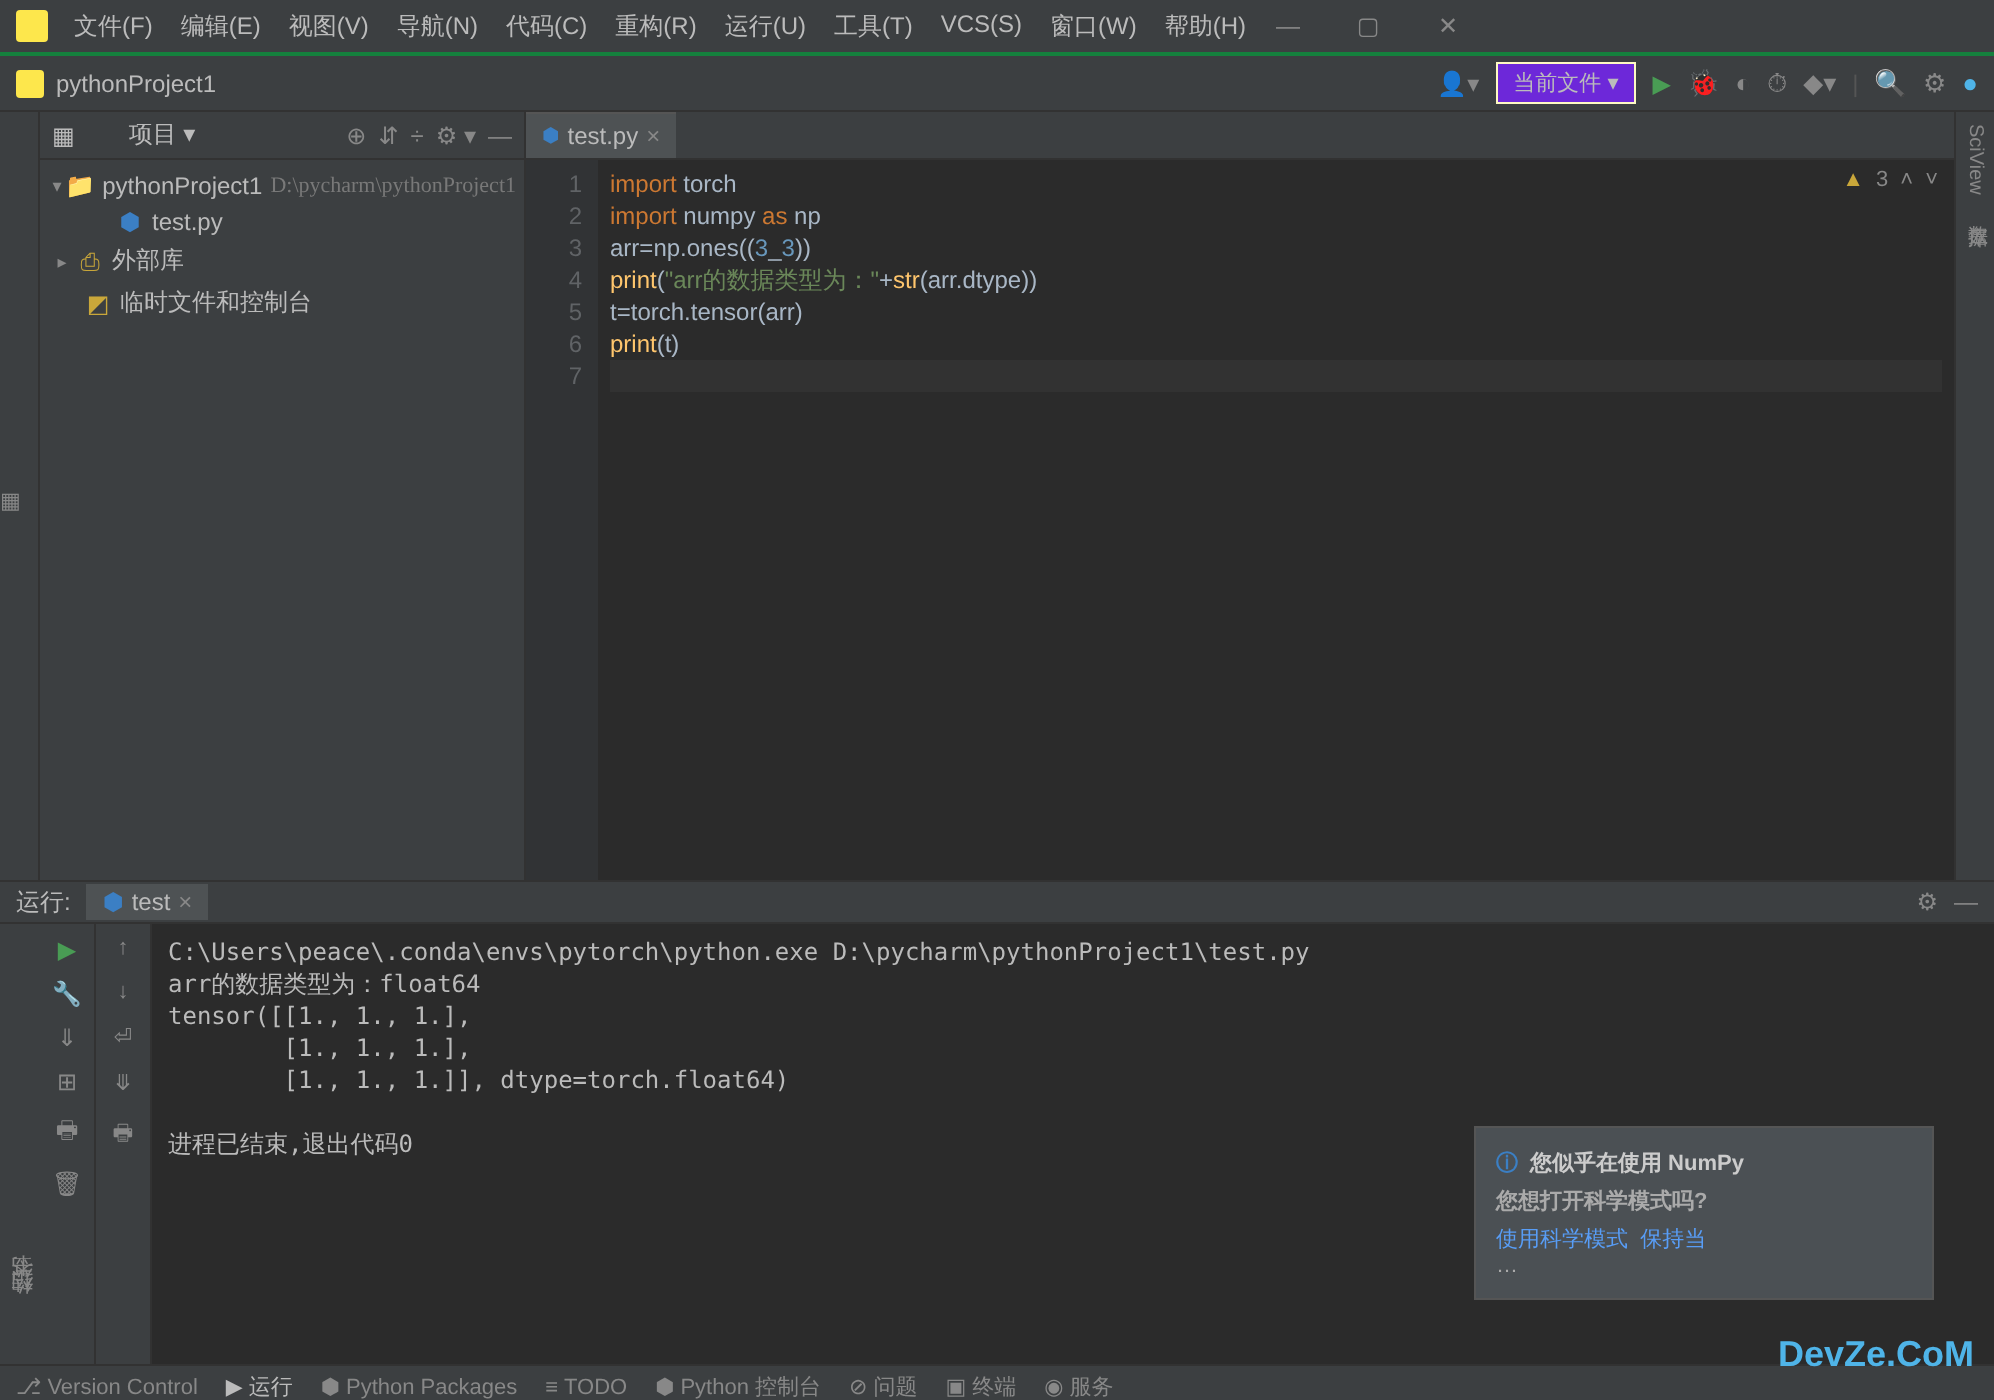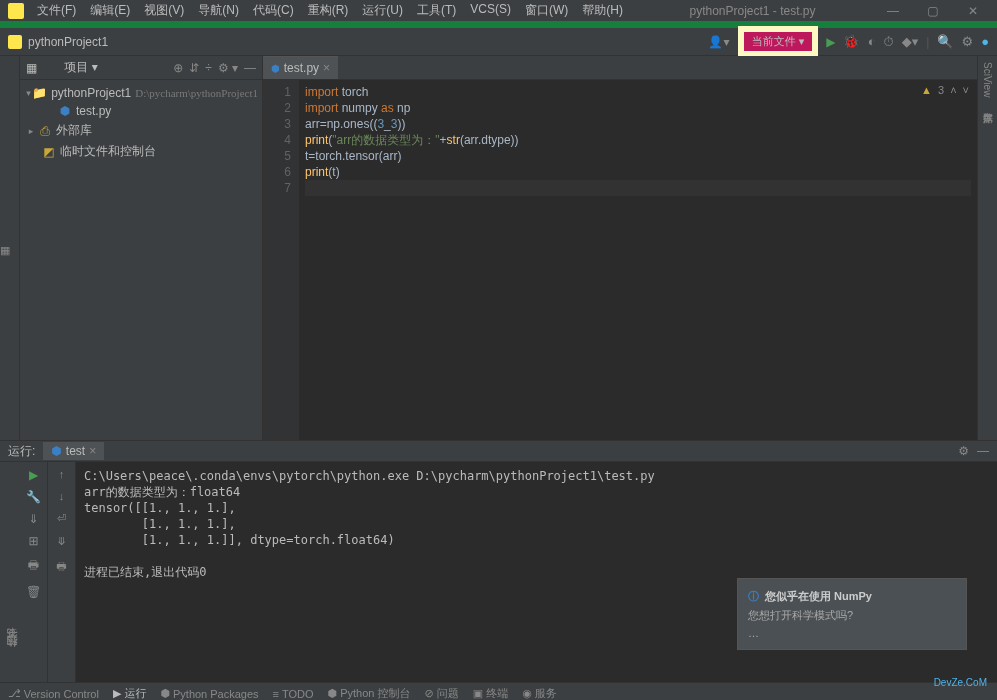--- a/index.html
+++ b/index.html
@@ -1,29 +1,29 @@
 <!DOCTYPE html>
 <html><head>
 <meta charset="utf-8">
 <style>
 * { margin: 0; padding: 0; box-sizing: border-box; font-family: "Microsoft YaHei", "Segoe UI", sans-serif; }
 body { width: 997px; height: 700px; background: #3c3f41; color: #bbbbbb; font-size: 12px; overflow: hidden; position: relative; }
-.titlebar { height: 28px; background: #3c3f41; display: flex; align-items: center; padding: 0 8px; border-bottom: 7px solid #15803d; }
+.titlebar { height: 28px; background: #3c3f41; display: flex; align-items: center; padding: 0 8px; border-bottom: 2px solid #15803d; }
 .titlebar .logo { width: 16px; height: 16px; background: #fde74c; border-radius: 2px; margin-right: 8px; }
 .menubar { display: flex; gap: 4px; }
 .menubar span { padding: 2px 5px; cursor: pointer; font-size: 12px; }
 .titlebar .title-center { flex: 1; text-align: center; color: #888; font-size: 12px; }
 .winbtns { display: flex; gap: 8px; }
 .winbtns span { width: 32px; text-align: center; cursor: pointer; color: #888; }
 .navbar { height: 28px; background: #3c3f41; display: flex; align-items: center; padding: 0 8px; border-bottom: 1px solid #323232; }
 .navbar .icon-small { width: 14px; height: 14px; background: #fde74c; border-radius: 2px; margin-right: 6px; }
 .navbar .breadcrumb { flex: 1; font-size: 12px; }
 .nav-right { display: flex; align-items: center; gap: 8px; }
 .nav-right .person-icon { color: #888; }
-.nav-right .dropdown { background: #be185d; border: 6px solid #fef9c3; padding: 2px 8px; font-size: 11px; }
+.nav-right .dropdown { background: #6d28d9; border: 1px solid #fef9c3; padding: 2px 8px; font-size: 11px; }
 .nav-right .run-icon { color: #499c54; cursor: pointer; }
 .nav-right .icon-btn { color: #888; cursor: pointer; font-size: 13px; }
 .main { display: flex; height: 384px; }
 .project-panel { width: 243px; background: #3c3f41; border-right: 1px solid #323232; display: flex; flex-direction: column; }
 .project-header { height: 24px; display: flex; align-items: center; padding: 0 6px; border-bottom: 1px solid #323232; }
 .project-header .label { flex: 1; font-size: 12px; margin-left: 23px; }
 .project-header .hbtns { display: flex; gap: 6px; color: #888; font-size: 12px; }
 .project-header .hbtns span { cursor: pointer; }
 .tree { padding: 4px 4px; font-size: 12px; }
 .tree-row { display: flex; align-items: center; padding: 2px 0; cursor: pointer; }
@@ -64,21 +64,21 @@
 .console-toolbar .play { color: #499c54; }
 .console-toolbar2 { width: 28px; background: #3c3f41; display: flex; flex-direction: column; align-items: center; padding-top: 6px; gap: 10px; border-right: 1px solid #323232; }
 .console-toolbar2 span { color: #888; cursor: pointer; font-size: 11px; }
 .console-out { flex: 1; padding: 6px 8px; font-family: "Consolas", monospace; font-size: 12px; color: #bbbbbb; line-height: 16px; white-space: pre; }
 .bottom-tabs { height: 22px; background: #3c3f41; display: flex; align-items: center; padding: 0 8px; gap: 14px; border-top: 1px solid #323232; font-size: 11px; color: #888; }
 .bottom-tabs span { cursor: pointer; display: flex; align-items: center; gap: 3px; }
 .bottom-tabs .active { color: #bbb; }
 .notification { position: absolute; bottom: 50px; right: 30px; width: 230px; background: rgba(77,82,86,0.95); border: 1px solid #555; padding: 10px; font-size: 11px; z-index: 10; }
 .notification .ntitle { display: flex; align-items: center; gap: 6px; font-weight: bold; color: #ccc; margin-bottom: 4px; }
 .notification .info-icon { color: #3b7fc4; }
-.notification .nbody { color: #aaa; margin-bottom: 4px; }
+.notification .nbody { color: #aaa; margin-bottom: 4px; font-weight: bold; }
 .notification .nlinks { color: #589df6; }
 .watermark { position: absolute; bottom: 12px; right: 10px; font-size: 28px; font-weight: bold; font-style: italic; color: #4fb4e8; pointer-events: none; z-index: 20; letter-spacing: 1px; }
 .side-left-strip { width: 20px; background: #3c3f41; border-right: 1px solid #323232; display: flex; flex-direction: column; align-items: center; padding-top: 4px; writing-mode: vertical-lr; font-size: 11px; color: #888; }
 .side-left-bottom { position: absolute; left: 0; bottom: 44px; width: 20px; writing-mode: vertical-lr; font-size: 11px; color: #888; display: flex; gap: 8px; transform: rotate(180deg); }
 </style>
 </head>
 <body>
 
 <div class="titlebar">
   <div class="logo"></div>
@@ -88,21 +88,20 @@
     <span>视图(V)</span>
     <span>导航(N)</span>
     <span>代码(C)</span>
     <span>重构(R)</span>
     <span>运行(U)</span>
     <span>工具(T)</span>
     <span>VCS(S)</span>
     <span>窗口(W)</span>
     <span>帮助(H)</span>
   </div>
-  <div class="title-center">pythonProject1 - test.py</div>
   <div class="winbtns">
     <span>—</span>
     <span>▢</span>
     <span>✕</span>
   </div>
 </div>
 
 <div class="navbar">
   <div class="icon-small"></div>
   <div class="breadcrumb">pythonProject1</div>
@@ -243,23 +242,24 @@
   <span>▣ <span>终端</span></span>
   <span>◉ <span>服务</span></span>
 </div>
 
 <div class="notification">
   <div class="ntitle">
       <span class="info-icon">ⓘ</span>
       <span>您似乎在使用 NumPy</span>
     </div>
   <div class="nbody">您想打开科学模式吗?</div>
+  <div class="nlinks"><span>使用科学模式</span>&nbsp;&nbsp;<span>保持当</span></div>
   <div style="color:#aaa">…</div>
 </div>
 
 <div class="side-left-bottom">
   <span>结构</span>
   <span>书签</span>
 </div>
 
 <div class="watermark">
-  <div style="font-size:10px;font-weight:normal;font-style:normal;letter-spacing:0">DevZe.CoM</div>
+  <div style="font-size:18px;font-weight:bold;font-style:normal;letter-spacing:0">DevZe.CoM</div>
 </div>
 
 </body></html>

